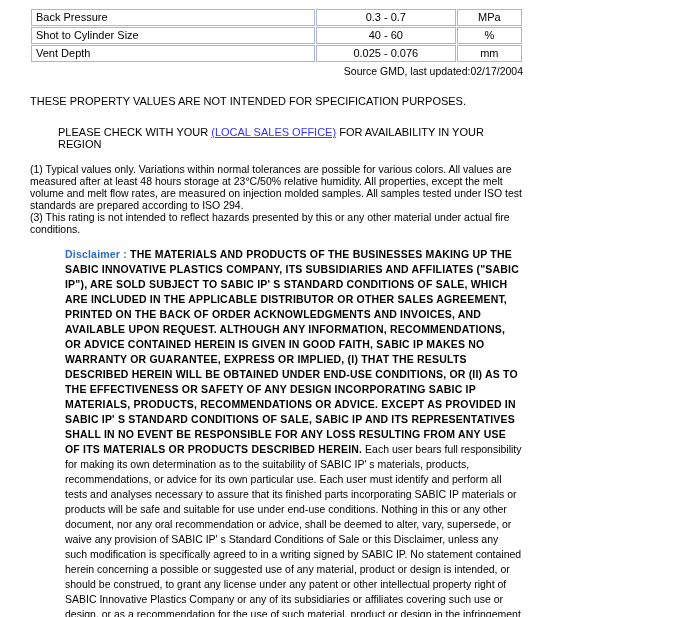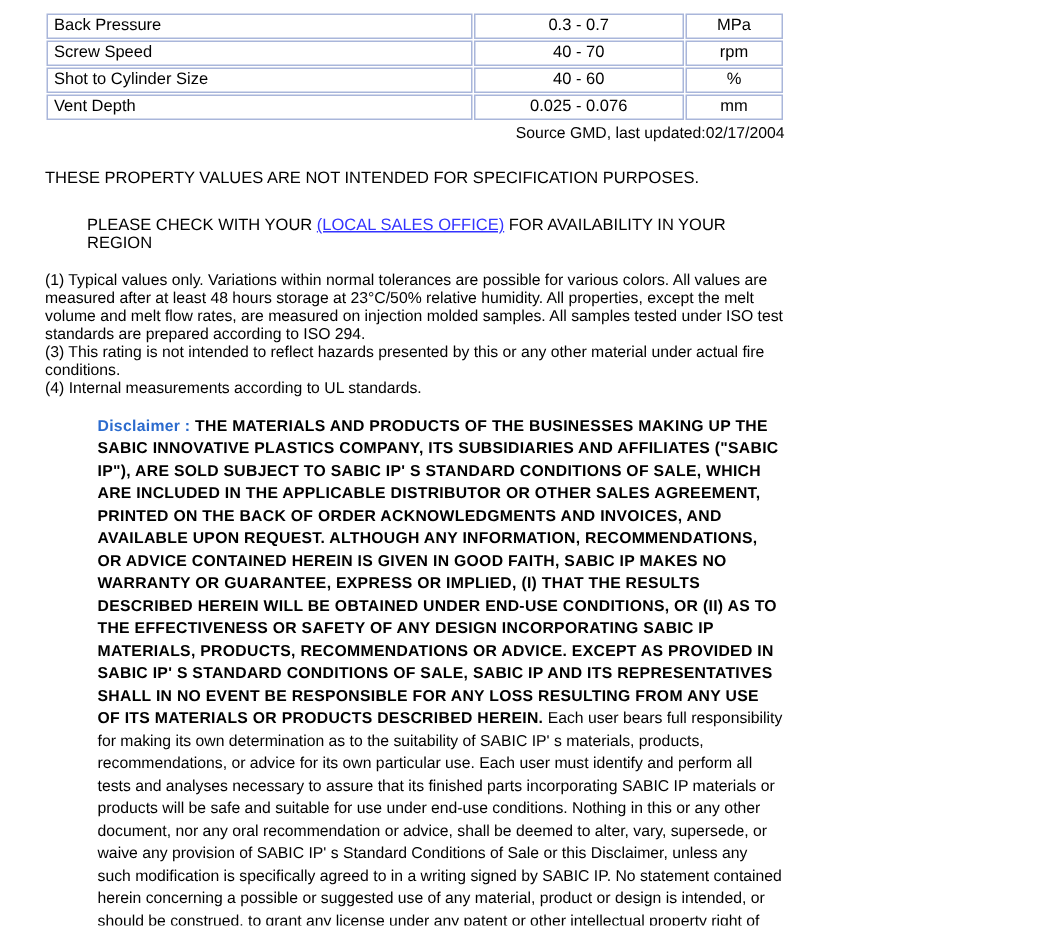--- a/index.html
+++ b/index.html
@@ -101,25 +101,20 @@
 <div class="page">
 
   <table class="props">
     <tbody>
       <tr>
         <td class="prop-name">Back Pressure</td>
         <td class="prop-value">0.3 - 0.7</td>
         <td class="prop-unit">MPa</td>
       </tr>
       <tr>
-        <td class="prop-name">Screw Speed</td>
-        <td class="prop-value">40 - 70</td>
-        <td class="prop-unit">rpm</td>
-      </tr>
-      <tr>
         <td class="prop-name">Shot to Cylinder Size</td>
         <td class="prop-value">40 - 60</td>
         <td class="prop-unit">%</td>
       </tr>
       <tr>
         <td class="prop-name">Vent Depth</td>
         <td class="prop-value">0.025 - 0.076</td>
         <td class="prop-unit">mm</td>
       </tr>
     </tbody>
@@ -127,21 +122,20 @@
 
   <div class="source-line">Source GMD, last updated:02/17/2004</div>
 
   <div class="stmt-spec">THESE PROPERTY VALUES ARE NOT INTENDED FOR SPECIFICATION PURPOSES.</div>
 
   <div class="stmt-check"><span>PLEASE CHECK WITH YOUR </span><a>(LOCAL SALES OFFICE)</a><span> FOR AVAILABILITY IN YOUR REGION</span></div>
 
   <div class="notes">
     <p>(1) Typical values only. Variations within normal tolerances are possible for various colors. All values are measured after at least 48 hours storage at 23°C/50% relative humidity. All properties, except the melt volume and melt flow rates, are measured on injection molded samples. All samples tested under ISO test standards are prepared according to ISO 294.</p>
     <p>(3) This rating is not intended to reflect hazards presented by this or any other material under actual fire conditions.</p>
-    <p>(4) Internal measurements according to UL standards.</p>
   </div>
 
   <div class="disclaimer"><span class="label">Disclaimer : </span><span class="bold-part">THE MATERIALS AND PRODUCTS OF THE BUSINESSES MAKING UP THE SABIC INNOVATIVE PLASTICS COMPANY, ITS SUBSIDIARIES AND AFFILIATES ("SABIC IP"), ARE SOLD SUBJECT TO SABIC IP' S STANDARD CONDITIONS OF SALE, WHICH ARE INCLUDED IN THE APPLICABLE DISTRIBUTOR OR OTHER SALES AGREEMENT, PRINTED ON THE BACK OF ORDER ACKNOWLEDGMENTS AND INVOICES, AND AVAILABLE UPON REQUEST. ALTHOUGH ANY INFORMATION, RECOMMENDATIONS, OR ADVICE CONTAINED HEREIN IS GIVEN IN GOOD FAITH, SABIC IP MAKES NO WARRANTY OR GUARANTEE, EXPRESS OR IMPLIED, (I) THAT THE RESULTS DESCRIBED HEREIN WILL BE OBTAINED UNDER END-USE CONDITIONS, OR (II) AS TO THE EFFECTIVENESS OR SAFETY OF ANY DESIGN INCORPORATING SABIC IP MATERIALS, PRODUCTS, RECOMMENDATIONS OR ADVICE. EXCEPT AS PROVIDED IN SABIC IP' S STANDARD CONDITIONS OF SALE, SABIC IP AND ITS REPRESENTATIVES SHALL IN NO EVENT BE RESPONSIBLE FOR ANY LOSS RESULTING FROM ANY USE OF ITS MATERIALS OR PRODUCTS DESCRIBED HEREIN.</span><span class="regular-part"> Each user bears full responsibility for making its own determination as to the suitability of SABIC IP' s materials, products, recommendations, or advice for its own particular use. Each user must identify and perform all tests and analyses necessary to assure that its finished parts incorporating SABIC IP materials or products will be safe and suitable for use under end-use conditions. Nothing in this or any other document, nor any oral recommendation or advice, shall be deemed to alter, vary, supersede, or waive any provision of SABIC IP' s Standard Conditions of Sale or this Disclaimer, unless any such modification is specifically agreed to in a writing signed by SABIC IP. No statement contained herein concerning a possible or suggested use of any material, product or design is intended, or should be construed, to grant any license under any patent or other intellectual property right of SABIC Innovative Plastics Company or any of its subsidiaries or affiliates covering such use or design, or as a recommendation for the use of such material, product or design in the infringement of any patent or other intellectual property right</span></div>
 
 
   <div class="copyright-line">© 1997-2008 SABIC Innovative Plastics Company.All rights reserved</div>
 
 </div>
 
 </body></html>

